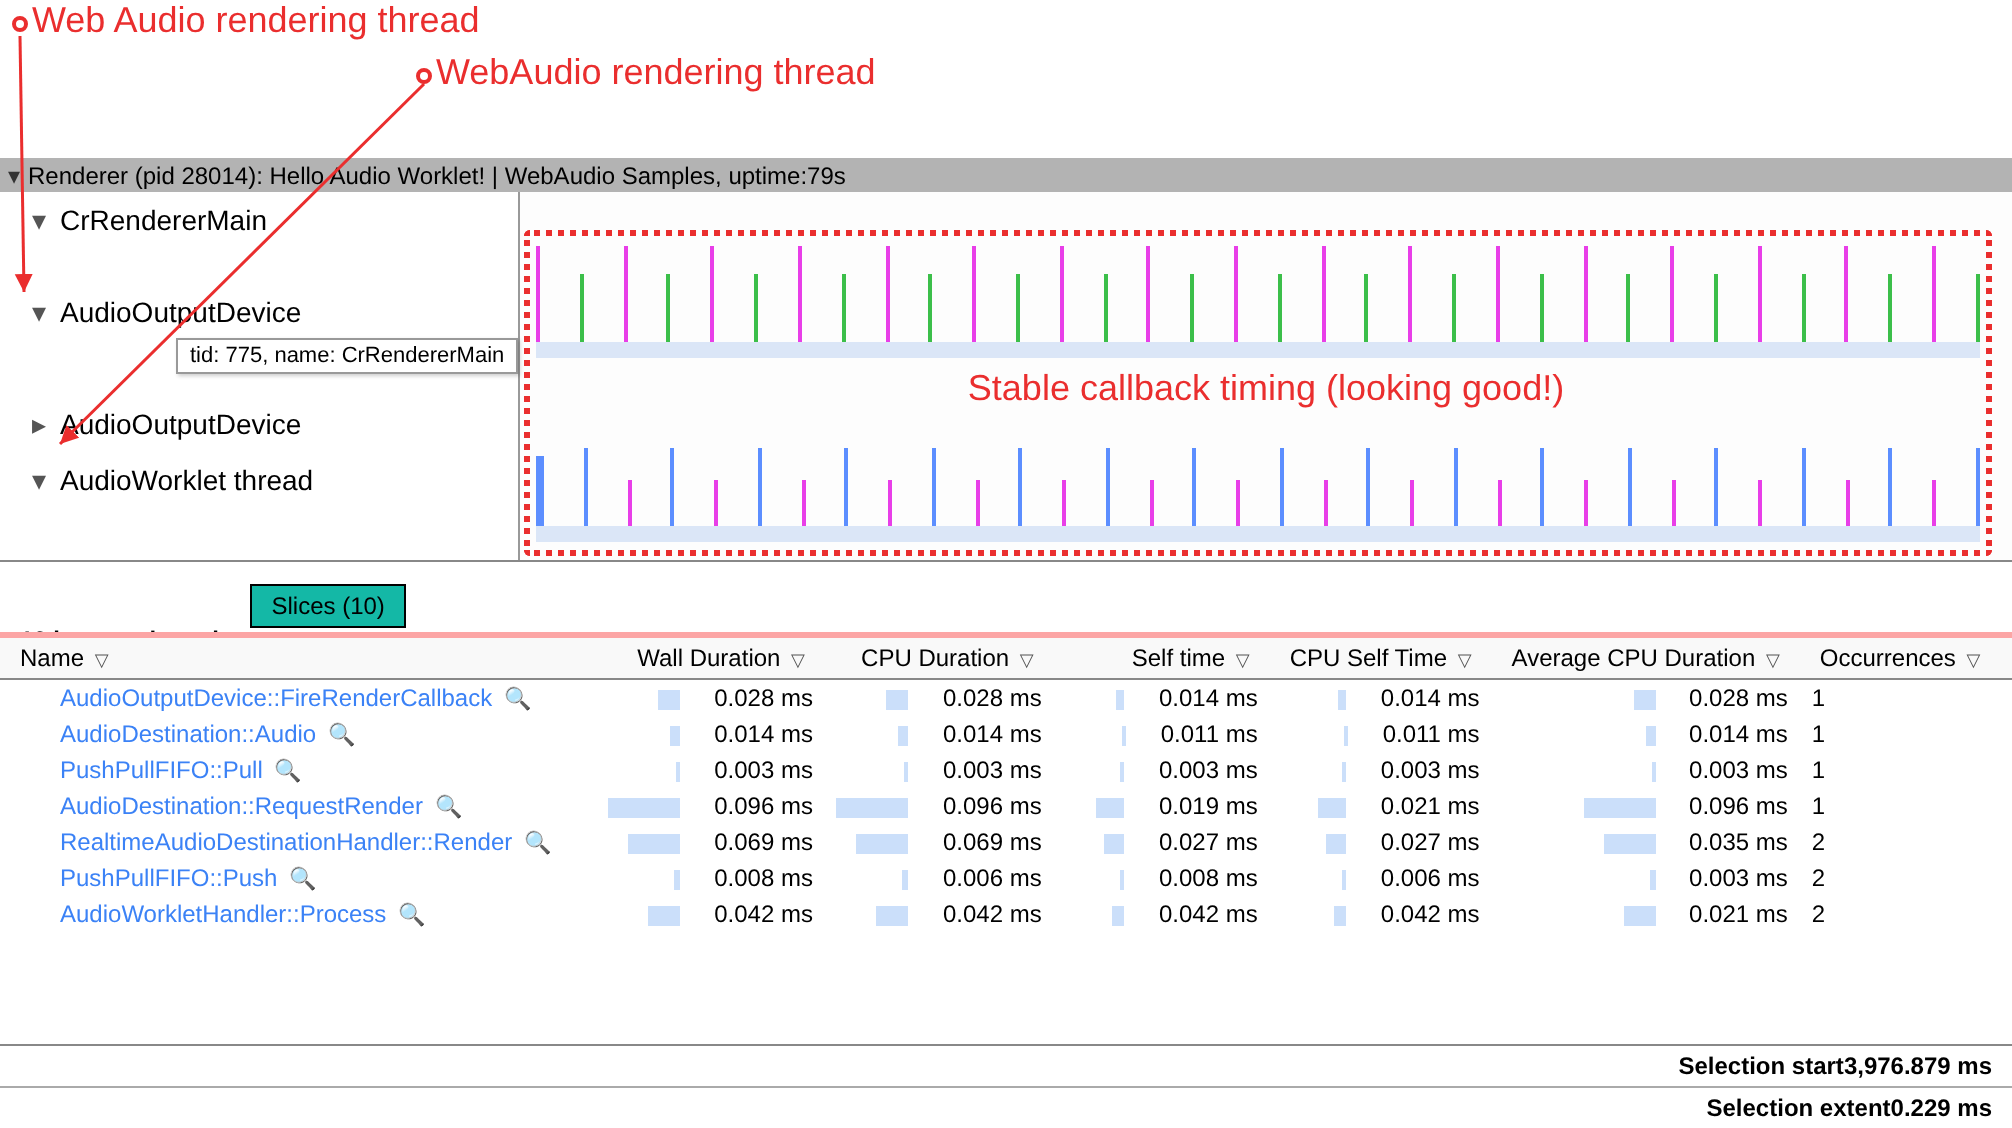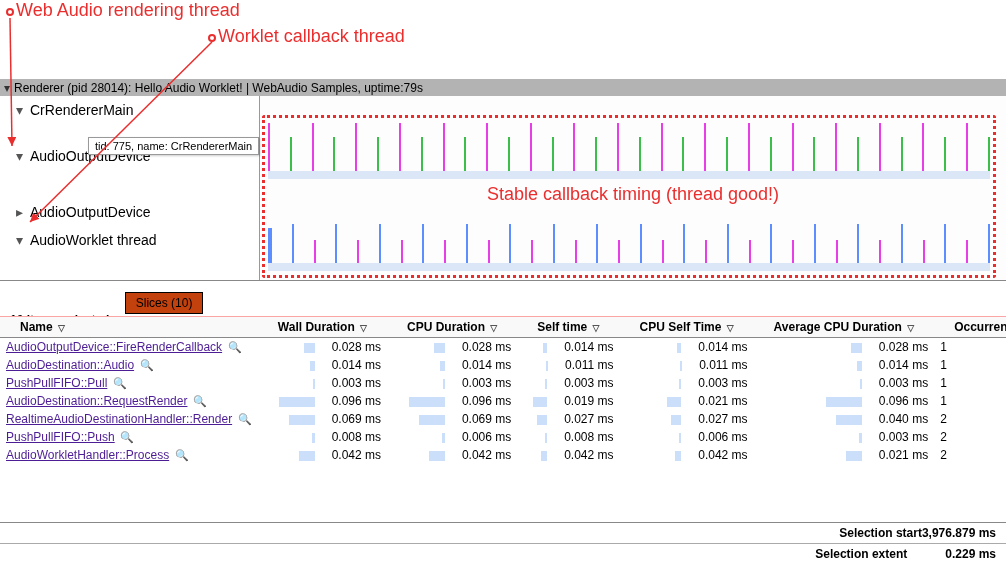--- a/index.html
+++ b/index.html
@@ -67,21 +67,21 @@
   .track-row {
     padding: 6px 8px 6px 16px;
     font-size: 14px;
     display: flex;
     align-items: center;
     gap: 4px;
   }
   .track-row .disc { width:10px; color:#555; }
   .tooltip {
     position: absolute;
-    top: 41px; left: 88px;
+    top: 73px; left: 88px;
     background: #ffffff;
     border: 1px solid #999;
     padding: 2px 6px;
     font-size: 11px;
     box-shadow: 1px 1px 2px rgba(0,0,0,0.2);
     z-index: 30;
   }
   .track-vis {
     flex: 1;
     position: relative;
@@ -122,41 +122,41 @@
   }
 
   
   .sel-header {
     position:absolute; top:290px; left:0; right:0; height:26px;
     display:flex; align-items:center; gap:12px; padding: 0 10px;
     font-size:12px;
   }
   .sel-header b { font-weight:bold;margin-top:34px; }
   .slices-btn {
-    border:1px solid #000; padding:3px 10px; font-size:12px; background:#c2410c;
+    border:1px solid #000; padding:3px 10px; font-size:12px; background:#14b8a6;
   }
 
   
   .tbl-wrap {
     position:absolute; top:316px; left:0; right:0;
   }
   table.slices {
     width:100%; border-collapse:collapse; font-size:12px;
   }
   table.slices th {
-    text-align:left; font-weight:bold; border-bottom:1px solid #888; border-top:1px solid #fca5a5;
-    padding:3px 20px; background:#f9f9f9;
+    text-align:left; font-weight:normal; border-bottom:1px solid #888; border-top:3px solid #fca5a5;
+    padding:3px 10px; background:#f9f9f9;
     white-space:nowrap;
   }
-  table.slices th.num { text-align:center;margin-top:29px; }
+  table.slices th.num { text-align:right;margin-top:29px; }
   table.slices td {
     padding:2px 6px; border-bottom:0px;
     white-space:nowrap;
   }
-  .name-cell { text-decoration:underline; color:#4c1d95; }
+  .name-cell { color:#3b82f6;margin-left:24px; }
   .mag { color:#666; font-size:11px; margin-left:6px; }
   .valcell {
     text-align:right; position:relative; padding-right:6px;
     width:108px;
   }
   .valbar {
     display:inline-block; background:#cbdffa; height:10px; vertical-align:middle;
   }
   .valtxt { margin-left:17px; }
   tr.totals td { font-weight:bold; border-top:1px solid #888; border-bottom:1px solid #888; padding-top:4px; padding-bottom:4px; }
@@ -166,31 +166,31 @@
   
   .bottom-info {
     position:absolute; bottom:0; left:0; right:0;
     border-top:1px solid #888;
     font-size:12px;
   }
   .bottom-info .row {
     display:flex; justify-content:flex-end; padding:3px 10px;
     border-bottom:1px solid #aaa;
   }
-  .bottom-info .row:last-child { border-bottom:none;gap:38px; }
+  .bottom-info .row:last-child { border-bottom:none; }
   .bottom-info b { font-weight:bold; }
 </style>
 </head>
 <body>
 
 <div class="annotation" style="top:0px; left:6px;">
   <span class="ann-circle"></span><span>Web Audio rendering thread</span>
 </div>
 <div class="annotation" style="top:26px; left:208px;">
-  <span class="ann-circle"></span><span>Worklet callback thread</span>
+  <span class="ann-circle"></span><span>WebAudio rendering thread</span>
 </div>
 <svg class="ann-arrows">
   <defs>
     <marker id="arrh" markerWidth="8" markerHeight="8" refX="6" refY="3" orient="auto">
       <path d="M0,0 L6,3 L0,6 Z" fill="#ea2e2e"></path>
     </marker>
   </defs>
   <line x1="10" y1="18" x2="12" y2="146" stroke="#ea2e2e" stroke-width="1.5" marker-end="url(#arrh)"></line>
   <line x1="212" y1="42" x2="30" y2="222" stroke="#ea2e2e" stroke-width="1.5" marker-end="url(#arrh)"></line>
 </svg>
@@ -217,21 +217,21 @@
       <span class="disc">▸</span>
       <span>AudioOutputDevice</span>
     </div>
     <div class="track-row">
       <span class="disc">▾</span>
       <span>AudioWorklet thread</span>
     </div>
   </div>
   <div class="track-vis">
     <div class="dashed-callout"></div>
-    <div class="callout-text">Stable callback timing (thread good!)</div>
+    <div class="callout-text">Stable callback timing (looking good!)</div>
 
     <div class="waveform wf-top">
       <div class="spike"></div>
         <div class="spike g"></div>
         <div class="spike"></div>
         <div class="spike g"></div>
       <div class="spike"></div>
         <div class="spike g"></div>
         <div class="spike"></div>
         <div class="spike g"></div>
@@ -360,21 +360,21 @@
           <td class="valcell"><span class="valbar" style="width:14px"></span><span class="valtxt">0.021 ms</span></td>
           <td class="valcell"><span class="valbar" style="width:36px"></span><span class="valtxt">0.096 ms</span></td>
           <td>1</td>
         </tr>
         <tr>
           <td><span class="name-cell">RealtimeAudioDestinationHandler::Render</span><span class="mag">🔍</span></td>
           <td class="valcell"><span class="valbar" style="width:26px"></span><span class="valtxt">0.069 ms</span></td>
           <td class="valcell"><span class="valbar" style="width:26px"></span><span class="valtxt">0.069 ms</span></td>
           <td class="valcell"><span class="valbar" style="width:10px"></span><span class="valtxt">0.027 ms</span></td>
           <td class="valcell"><span class="valbar" style="width:10px"></span><span class="valtxt">0.027 ms</span></td>
-          <td class="valcell"><span class="valbar" style="width:26px"></span><span class="valtxt">0.040 ms</span></td>
+          <td class="valcell"><span class="valbar" style="width:26px"></span><span class="valtxt">0.035 ms</span></td>
           <td>2</td>
         </tr>
         <tr>
           <td><span class="name-cell">PushPullFIFO::Push</span><span class="mag">🔍</span></td>
           <td class="valcell"><span class="valbar" style="width:3px"></span><span class="valtxt">0.008 ms</span></td>
           <td class="valcell"><span class="valbar" style="width:3px"></span><span class="valtxt">0.006 ms</span></td>
           <td class="valcell"><span class="valbar" style="width:2px"></span><span class="valtxt">0.008 ms</span></td>
           <td class="valcell"><span class="valbar" style="width:2px"></span><span class="valtxt">0.006 ms</span></td>
           <td class="valcell"><span class="valbar" style="width:3px"></span><span class="valtxt">0.003 ms</span></td>
           <td>2</td>

